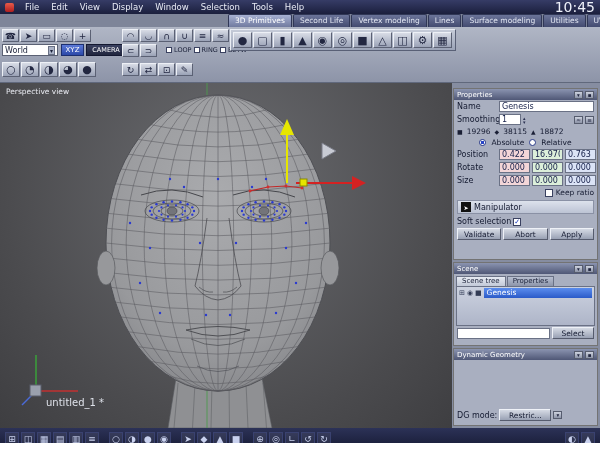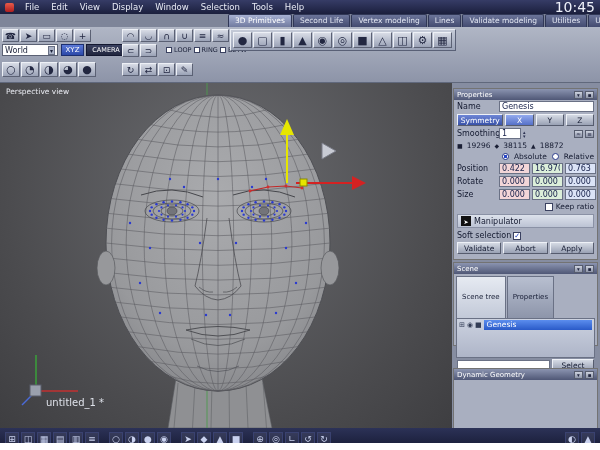--- a/index.html
+++ b/index.html
@@ -53,21 +53,21 @@
 .chk{width:8px;height:8px;border:1px solid #3a4160;background:#fff;display:inline-flex;align-items:center;justify-content:center;font-size:7px;color:#1434b8;flex:0 0 8px}
 .spin{display:inline-flex;flex-direction:column;line-height:4px}
 .spin i{font-style:normal;font-size:5px;color:#2a3050}
 .cico{font-size:6px;color:#1a1f35}
 .counts{font-size:7.5px;gap:1px}
 .counts span{margin-right:3px}
 .manip{background:linear-gradient(#dde2ec,#bcc3d4);margin:2px 3px;border:1px solid #8a91a5;display:flex;align-items:center;gap:3px;padding:1px 3px;font-size:8px;color:#141a30}
 .manipicon{width:10px;height:10px;background:#111;color:#fff;font-size:6px;display:flex;align-items:center;justify-content:center;flex:0 0 10px}
 
 .stabs{display:flex;padding:2px 2px 0;gap:1px}
-.stab{font-size:7px;padding:16px 5px;line-height:9px;background:linear-gradient(#b8bfd0,#8d95aa);border:1px solid #6a7185;border-bottom:0;color:#1a2038}
+.stab{font-size:7px;padding:0 5px;line-height:9px;background:linear-gradient(#b8bfd0,#8d95aa);border:1px solid #6a7185;border-bottom:0;color:#1a2038}
 .stab.active{background:linear-gradient(#e6eaf2,#c2c9d8)}
 .stree{margin:0 2px;background:linear-gradient(#ccd2e0,#aeb5c8);border:1px solid #6a7185;height:40px;font-size:8px;overflow:hidden}
 .trow{display:flex;align-items:center;height:11px;gap:2px;padding:0 2px}
 .trow .lbl{flex:1;background:linear-gradient(#5b8dee,#2a5ac8);color:#fff;padding:0 3px;height:10px;line-height:10px;font-size:7.5px}
 .sicon{font-size:7px;color:#333c55}
 
 .bottombar{position:absolute;left:0;top:428px;width:600px;height:22px;background:linear-gradient(#2c3257,#161a33);display:flex;align-items:center;gap:10px;padding:0 5px}
 .bgroup{display:flex;gap:2px}
 .bicon{width:14px;height:14px;display:flex;align-items:center;justify-content:center;font-size:9px;color:#c9d1ee;background:rgba(255,255,255,0.07);border:1px solid #3a4270}
 .mR{margin-left:auto}
@@ -90,21 +90,21 @@
         <span class="menu-item">Help</span>
       </span>
     <span class="clock">10:45</span>
   </div>
 
   <div class="tabsrow">
       <span class="tab active">3D Primitives</span>
       <span class="tab">Second Life</span>
       <span class="tab">Vertex modeling</span>
       <span class="tab">Lines</span>
-      <span class="tab">Validate modeling</span>
+      <span class="tab">Surface modeling</span>
       <span class="tab">Utilities</span>
       <span class="tab">UV &amp; Paint</span>
     </div>
 
   <div class="toolzone">
     <div class="tgroup" style="left:2px;top:2px">
         <span class="ticon">☎</span>
         <span class="ticon">➤</span>
         <span class="ticon">▭</span>
         <span class="ticon">◌</span>
@@ -331,45 +331,39 @@
       <span>Properties</span>
       <span class="sp"></span>
       <span class="tbtn">▾</span>
       <span class="tbtn">▪</span>
     </div>
     <div class="prow">
       <span class="plabel">Name</span>
       <input class="pfield grow" readonly="" value="Genesis" style="">
     </div>
     <div class="prow">
-      <span class="pbtn sym">Symmetry</span>
-      <span class="pbtn axis active">X</span>
-      <span class="pbtn axis">Y</span>
-      <span class="pbtn axis">Z</span>
-    </div>
-    <div class="prow">
       <span class="plabel">Smoothing</span>
       <input class="pfield" style="width: 22px; flex: 0 0 22px;" readonly="" value="1">
       <span class="spin">
           <i>▴</i>
           <i>▾</i>
         </span>
       <span class="sp"></span>
       <span class="tbtn">≈</span>
       <span class="tbtn">≡</span>
     </div>
     <div class="prow counts">
       <span class="cico">■</span>
       <span>19296</span>
       <span class="cico">◆</span>
       <span>38115</span>
       <span class="cico">▲</span>
       <span>18872</span>
     </div>
-    <div class="prow" style="justify-content:flex-end;gap:5px;font-size:7.5px">
+    <div class="prow" style="justify-content:center;gap:5px;font-size:7.5px">
       <span class="radio on"></span>
       <span>Absolute</span>
       <span class="radio"></span>
       <span>Relative</span>
     </div>
     <div class="prow">
       <span class="plabel">Position</span>
       <input class="pfield num tx" readonly="" value="0.422" style="">
       <input class="pfield num ty" readonly="" value="16.970" style="">
       <input class="pfield num tz" readonly="" value="0.763" style="">
@@ -423,21 +417,21 @@
         <span class="sicon">■</span>
         <span class="lbl">Genesis</span>
       </div>
     </div>
     <div class="prow">
       <input class="pfield grow" readonly="" style="">
       <span class="pbtn" style="flex:0 0 42px">Select</span>
     </div>
   </div>
 
-  <div class="panel" style="top:368px;height:78px">
+  <div class="panel" style="top:348px;height:78px">
     <div class="ptitle">
       <span>Dynamic Geometry</span>
       <span class="sp"></span>
       <span class="tbtn">▾</span>
       <span class="tbtn">▪</span>
     </div>
     <div style="height:48px"></div>
     <div class="prow">
       <span>DG mode:</span>
       <span class="pbtn" style="flex:0 0 52px">Restric...</span>

